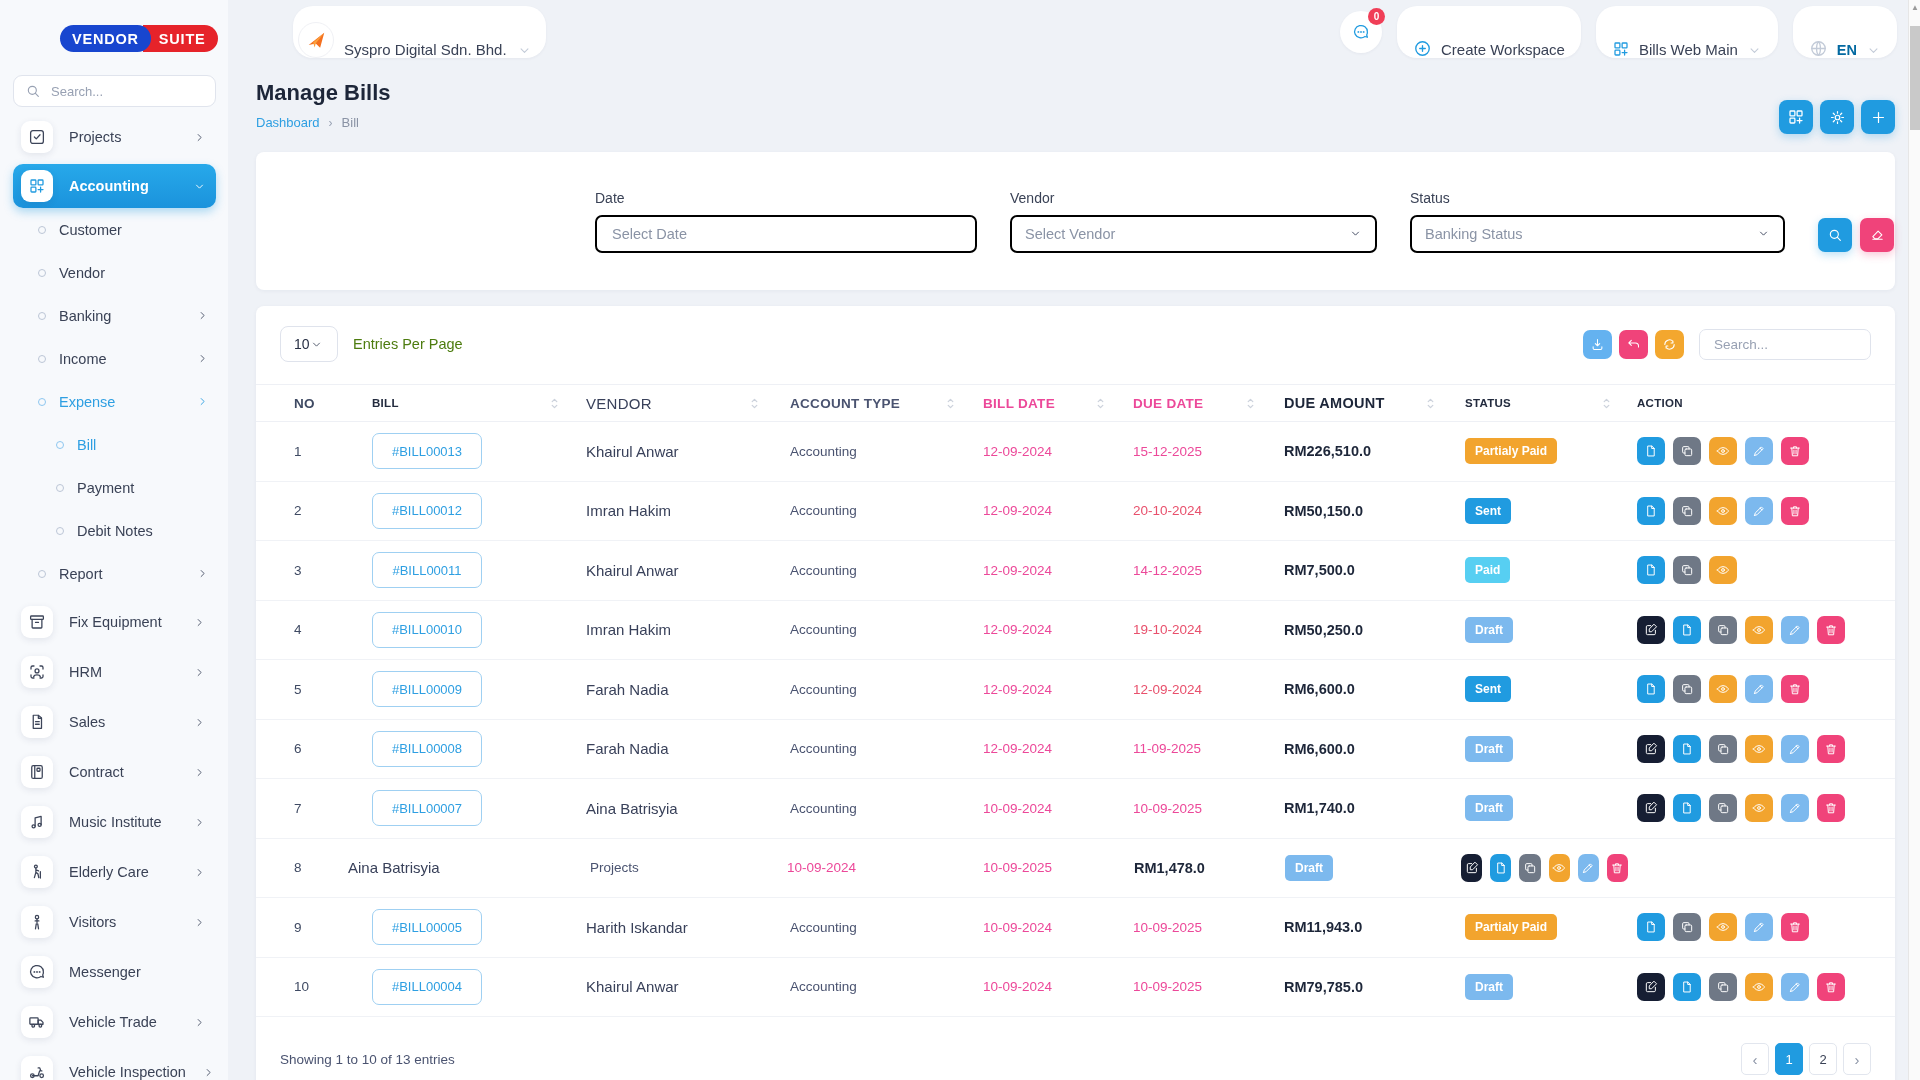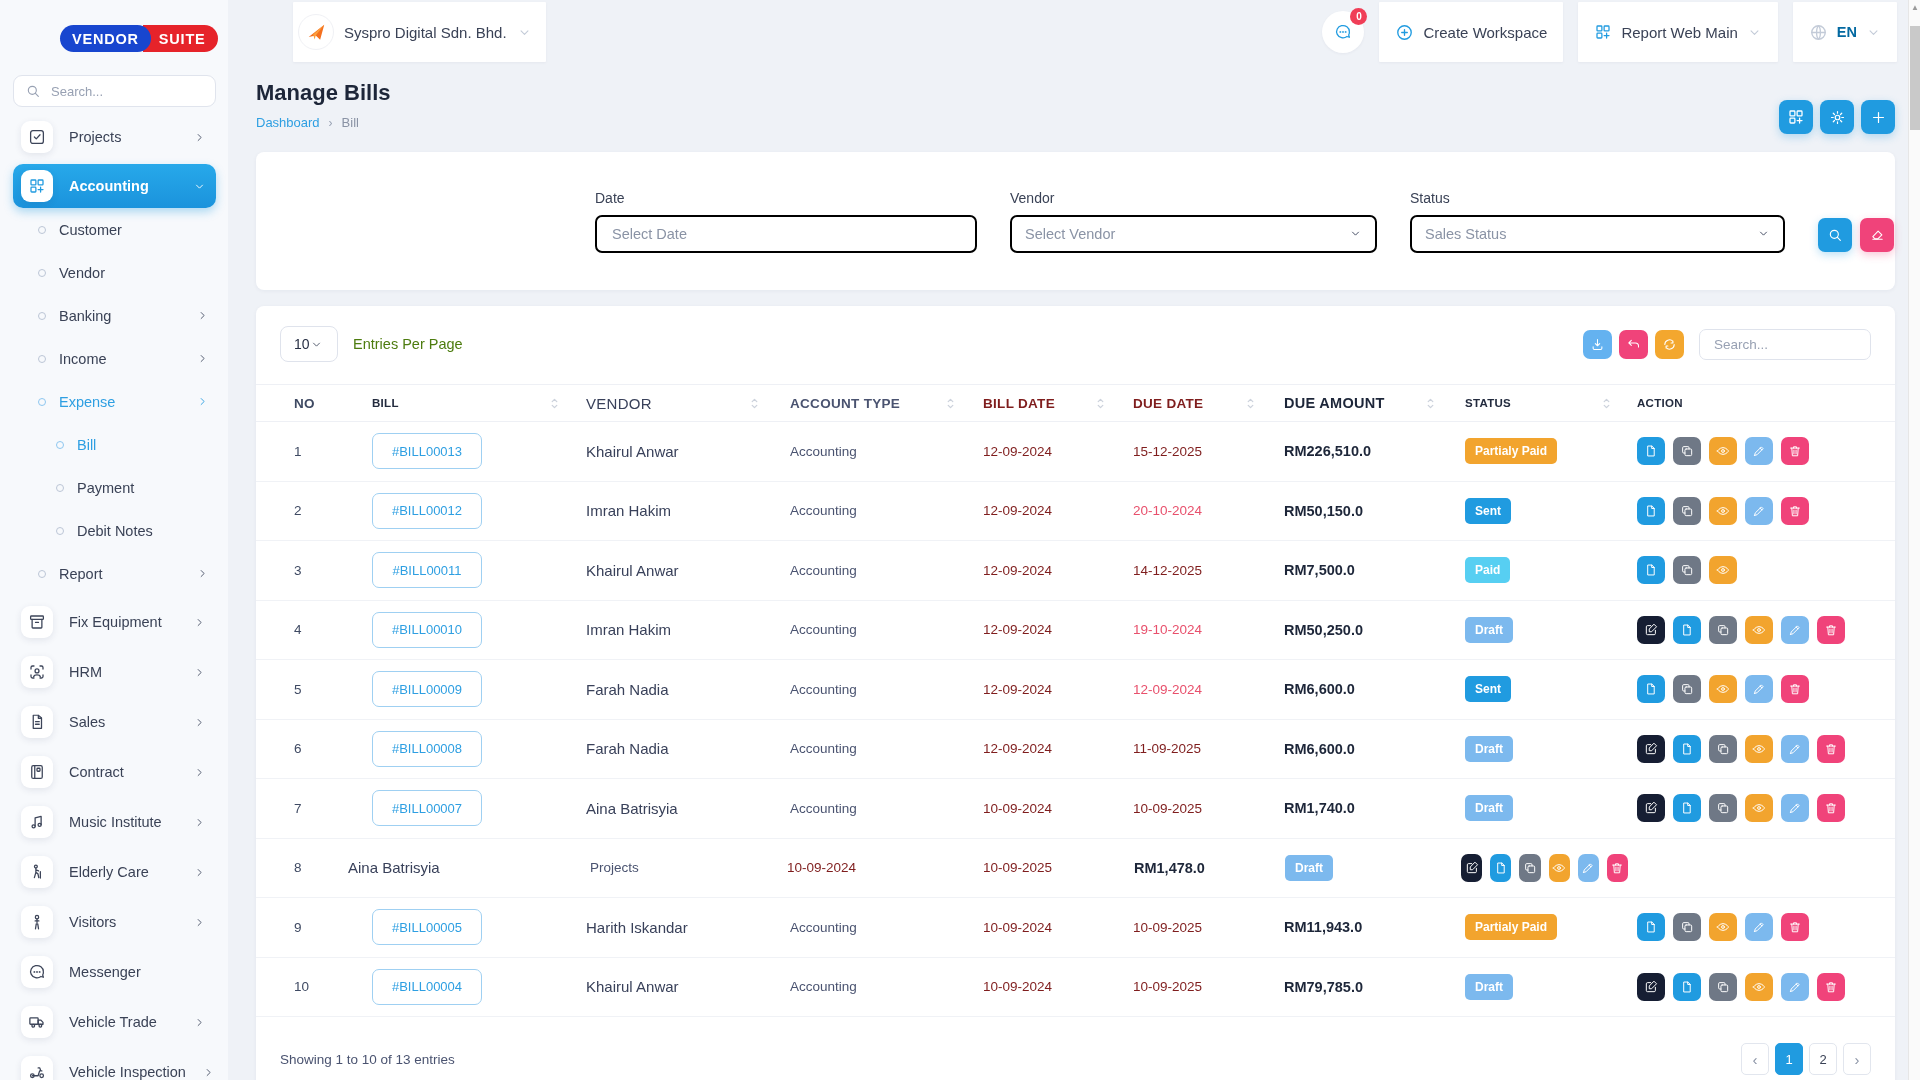--- a/index.html
+++ b/index.html
@@ -30,21 +30,21 @@
   .bullet{width:8px;height:8px;min-width:8px;border:1.5px solid #bcc6d6;border-radius:50%;}
   .item-sub .lbl{font-size:14.5px;color:#3a4256;flex:1;white-space:nowrap;}
   .item-sub .chev{margin-right:7px;}
   .hl .lbl{color:#2e9fe2;}
   .hl .bullet{border-color:#8ec7f0;}
   .hl .chev{color:#2e9fe2;}
 
   
   .main{margin-left:228px;height:100%;}
   .topbar{height:64px;display:flex;align-items:center;padding:0 23px 0 65px;}
-  .pill{background:#fff;border-radius:1px;height:60px;display:flex;align-items:center;box-shadow:0 1px 3px rgba(30,40,80,.05);cursor:pointer;}
+  .pill{background:#fff;border-radius:20px;height:52px;display:flex;align-items:flex-end;box-shadow:0 1px 3px rgba(30,40,80,.05);cursor:pointer;}
   .company-pill{padding:0 14px 0 5px;gap:10px;}
   .logo-badge{width:36px;height:36px;border-radius:50%;background:#fff;border:1px solid #f0f1f5;display:flex;align-items:center;justify-content:center;}
   .company-name{font-size:15px;color:#3a4256;}
   .top-right{margin-left:auto;display:flex;align-items:center;gap:15px;}
   .chat-btn{width:42px;height:42px;border-radius:50%;background:#fff;display:flex;align-items:center;justify-content:center;position:relative;box-shadow:0 1px 3px rgba(30,40,80,.05);cursor:pointer;color:#209be0;}
   .chat-badge{position:absolute;top:-3px;right:-3px;min-width:17px;height:17px;border-radius:9px;background:#f03e57;color:#fff;font-size:10px;font-weight:700;display:flex;align-items:center;justify-content:center;padding:0 4px;}
   .btn-pill{padding:0 16px;gap:9px;font-size:15px;color:#3a4256;}
   .blue-ic{color:#209be0;display:flex;}
   .gray-ic{color:#c3cbd8;display:flex;}
   .lang{color:#0369a1;font-weight:600;font-size:14.5px;}
@@ -92,21 +92,21 @@
 
   .grid-cols{display:grid;grid-template-columns:58px 238px 200px 196px 150px 150px 180px 176px 1fr;padding:0 24px;align-items:center;}
   .thead{margin-top:22px;height:38px;border-top:1px solid #eef0f5;border-bottom:1px solid #eef0f5;}
   .th{font-size:11.5px;font-weight:700;color:#232b3e;letter-spacing:.3px;display:flex;align-items:center;justify-content:space-between;padding-right:16px;white-space:nowrap;}
   .sort{color:#ccd2dc;display:flex;}
   .row{height:59.5px;border-bottom:1px solid #f0f2f6;}
   .c-no{padding-left:14px;font-size:13.5px;color:#3f4a63;}
   .c-bill{padding-left:34px;}
   .c-vendor{padding-left:10px;font-size:15px;color:#39415a;font-weight:500;}
   .c-account{padding-left:14px;font-size:13.5px;color:#4a5370;}
-  .c-bdate,.c-ddate{padding-left:11px;font-size:13.5px;color:#7f1d1d;}
+  .c-bdate,.c-ddate{padding-left:11px;font-size:13.5px;color:#ec4899;}
   .c-ddate.overdue{color:#e8506c;}
   .c-amount{padding-left:12px;font-size:14.5px;font-weight:700;color:#1d2639;}
   .c-status{padding-left:13px;}
   .c-action{padding-left:9px;display:flex;gap:8px;}
   .bill-chip{display:inline-flex;align-items:center;justify-content:center;height:36px;min-width:110px;border:1px solid #9fd0f2;border-radius:7px;color:#2e9fe2;font-size:13px;background:#fff;cursor:pointer;padding:0 12px;}
   .badge{display:inline-block;padding:6px 10px;border-radius:5px;color:#fff;font-size:12px;font-weight:700;white-space:nowrap;}
   .abtn{width:28px;height:28px;border-radius:7px;display:flex;align-items:center;justify-content:center;color:#fff;cursor:pointer;}
 
   .tfoot{display:flex;align-items:center;justify-content:space-between;padding:26px 24px 0 24px;}
   .showing{font-size:13.5px;color:#4a5370;}
@@ -413,21 +413,21 @@
         </div>
         <div class="pill btn-pill">
           <span class="blue-ic" id="ws-ic">
               <svg width="18" height="18" viewBox="0 0 24 24" fill="none" stroke="currentColor" stroke-width="1.7" stroke-linecap="round" stroke-linejoin="round">
                 <rect x="4" y="4" width="6.5" height="6.5" rx="1"></rect>
                 <rect x="13.5" y="4" width="6.5" height="6.5" rx="1"></rect>
                 <rect x="4" y="13.5" width="6.5" height="6.5" rx="1"></rect>
                 <path d="M16.8 13.5v6.5M13.5 16.8H20"></path>
               </svg>
             </span>
-          <span>Report Web Main</span>
+          <span>Bills Web Main</span>
           <span class="gray-ic" id="ws-chev">
               <svg width="15" height="15" viewBox="0 0 24 24" fill="none" stroke="currentColor" stroke-width="1.7" stroke-linecap="round" stroke-linejoin="round">
                 <path d="M6.5 9.5l5.5 5.5 5.5-5.5"></path>
               </svg>
             </span>
         </div>
         <div class="pill btn-pill">
           <span class="gray-ic" id="globe-ic">
               <svg width="19" height="19" viewBox="0 0 24 24" fill="none" stroke="currentColor" stroke-width="1.7" stroke-linecap="round" stroke-linejoin="round">
                 <circle cx="12" cy="12" r="8.5"></circle>
@@ -496,21 +496,21 @@
           <span class="chev" id="vendor-chev">
               <svg width="13" height="13" viewBox="0 0 24 24" fill="none" stroke="currentColor" stroke-width="1.7" stroke-linecap="round" stroke-linejoin="round">
                 <path d="M6.5 9.5l5.5 5.5 5.5-5.5"></path>
               </svg>
             </span>
         </div>
       </div>
       <div class="fg">
         <label>Status</label>
         <div class="control selectbox w-status">
-          <span>Sales Status</span>
+          <span>Banking Status</span>
           <span class="chev" id="status-chev">
               <svg width="13" height="13" viewBox="0 0 24 24" fill="none" stroke="currentColor" stroke-width="1.7" stroke-linecap="round" stroke-linejoin="round">
                 <path d="M6.5 9.5l5.5 5.5 5.5-5.5"></path>
               </svg>
             </span>
         </div>
       </div>
       <div class="filter-btns">
         <div class="icon-btn btn-search">
             <span id="fb-search">

